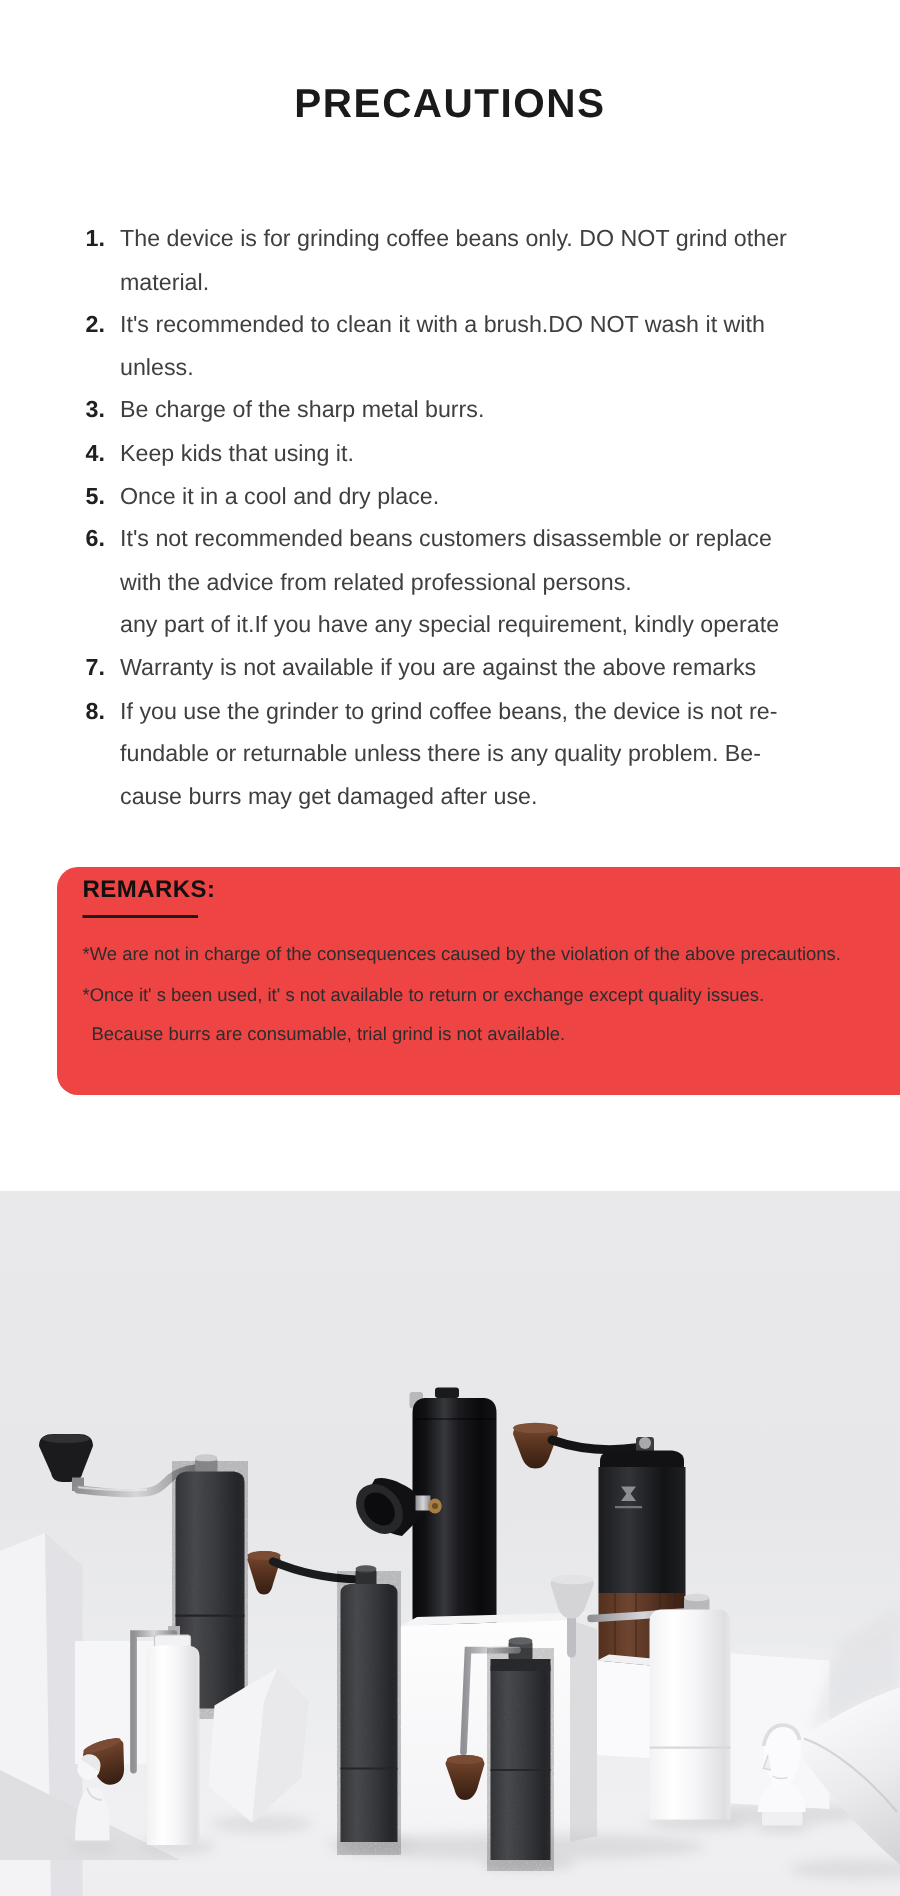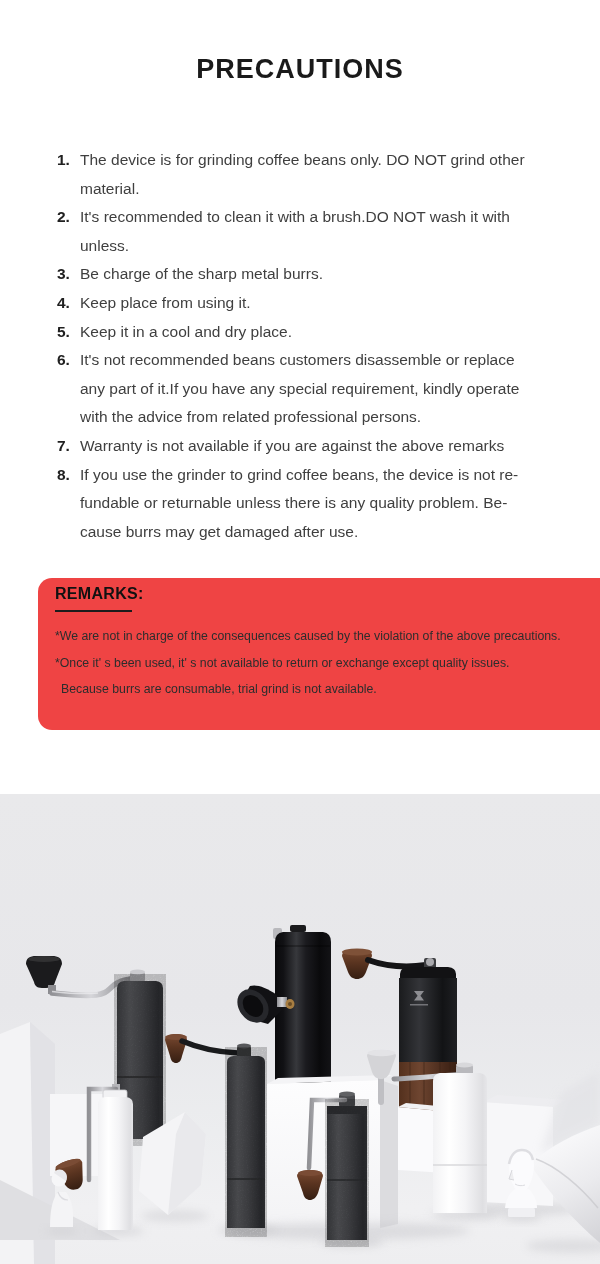--- a/index.html
+++ b/index.html
@@ -44,35 +44,35 @@
       </div>
       <div class="p-item">
         <div class="p-num">3.</div>
         <div class="p-lines">
           <div class="p-line">Be charge of the sharp metal burrs.</div>
         </div>
       </div>
       <div class="p-item">
         <div class="p-num">4.</div>
         <div class="p-lines">
-          <div class="p-line">Keep place from using it.</div>
+          <div class="p-line">Keep kids that using it.</div>
         </div>
       </div>
       <div class="p-item">
         <div class="p-num">5.</div>
         <div class="p-lines">
-          <div class="p-line">Keep it in a cool and dry place.</div>
+          <div class="p-line">Once it in a cool and dry place.</div>
         </div>
       </div>
       <div class="p-item">
         <div class="p-num">6.</div>
         <div class="p-lines">
           <div class="p-line">It's not recommended beans customers disassemble or replace</div>
+          <div class="p-line">with the advice from related professional persons.</div>
           <div class="p-line">any part of it.If you have any special requirement, kindly operate</div>
-          <div class="p-line">with the advice from related professional persons.</div>
         </div>
       </div>
       <div class="p-item">
         <div class="p-num">7.</div>
         <div class="p-lines">
           <div class="p-line">Warranty is not available if you are against the above remarks</div>
         </div>
       </div>
       <div class="p-item">
         <div class="p-num">8.</div>

